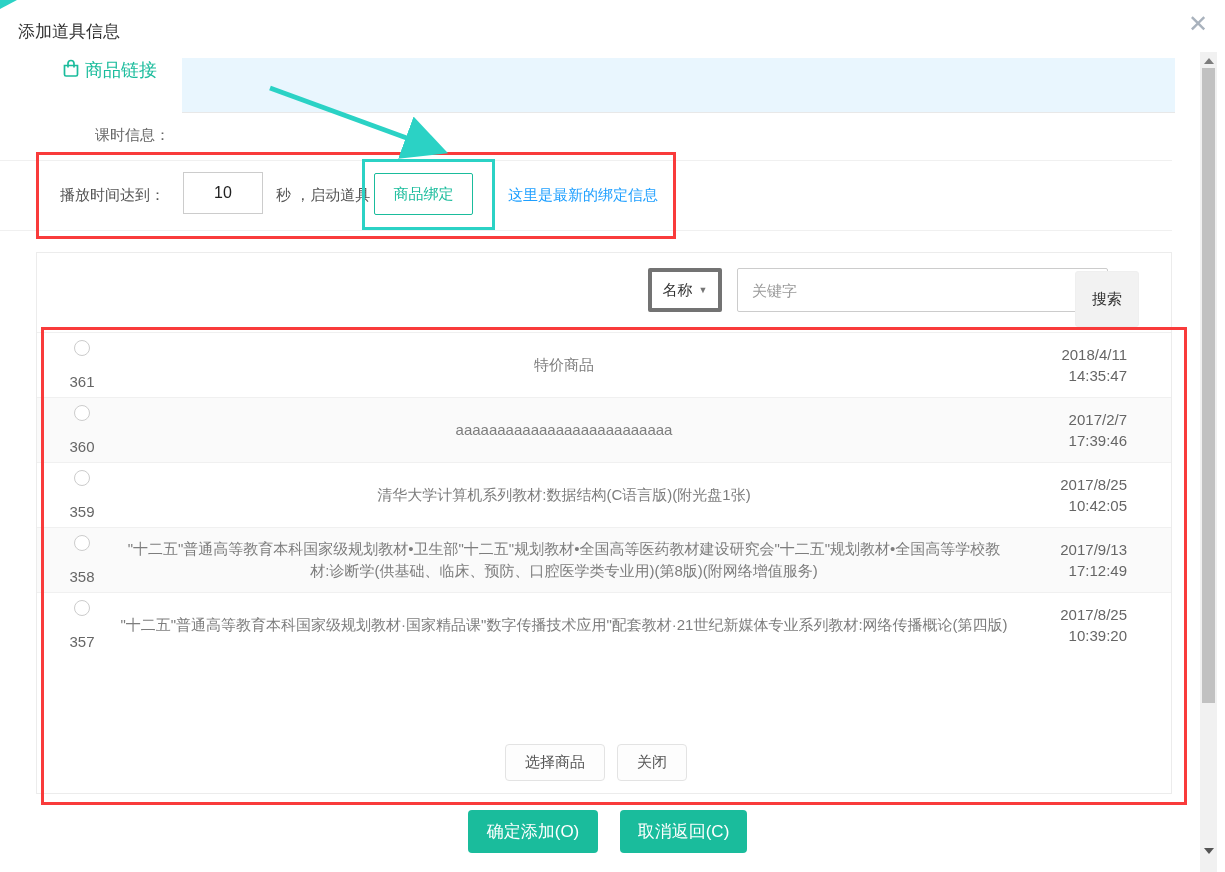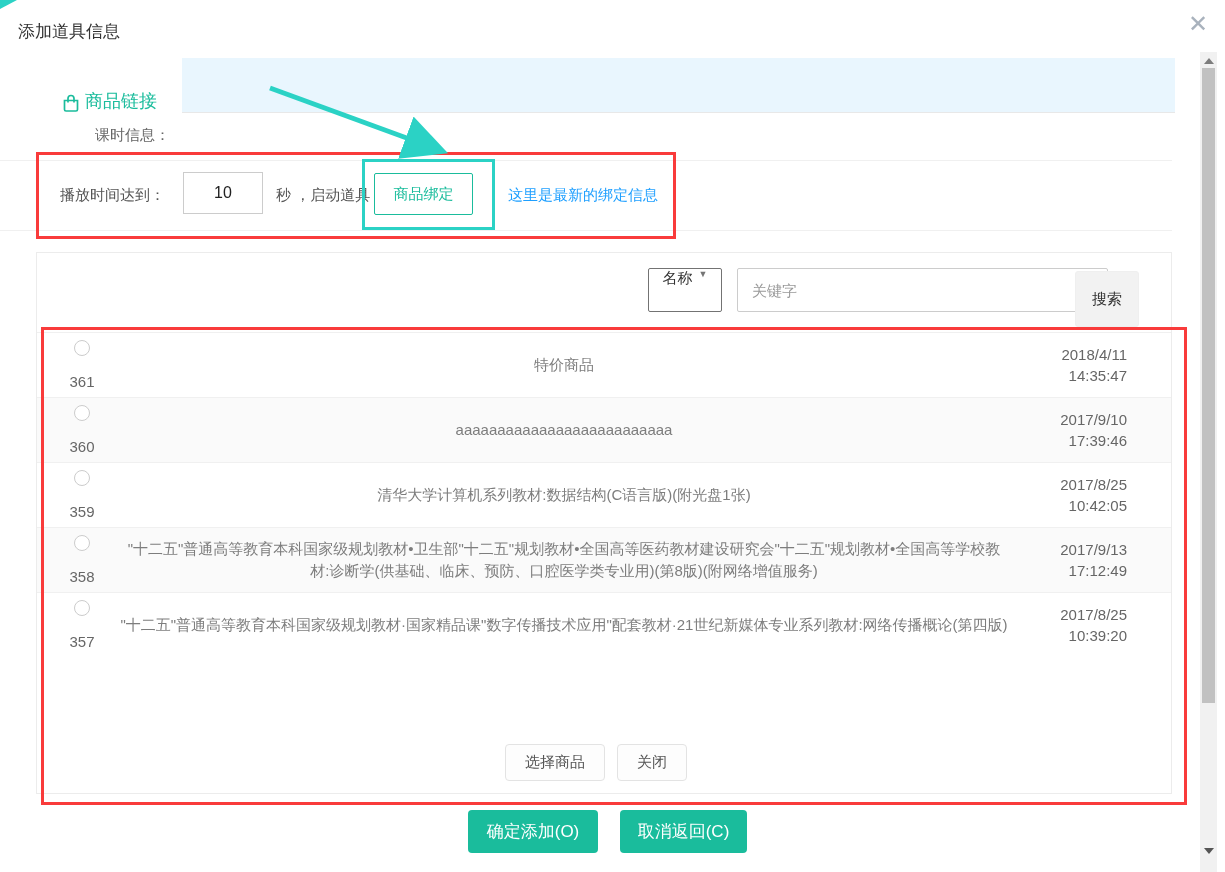--- a/index.html
+++ b/index.html
@@ -12,21 +12,21 @@
   .corner-wedge { left:0; top:0; width:0; height:0;
     border-top:9px solid var(--cyan); border-right:17px solid transparent; }
 
   .dialog-title { left:18px; top:20px; font-size:17px; color:#333; }
   .close-x { left:1188px; top:12px; font-size:24px; color:#a9b2bd; cursor:pointer; line-height:1; }
 
   
   .tabbar { left:36px; top:58px; width:1139px; height:55px; background:var(--tabbg);
     border-bottom:1px solid #e8e8e8; display:flex; }
   .tab-active { width:146px; height:55px; background:#fff; display:flex;
-    align-items:flex-end; justify-content:center; gap:4px;
+    align-items:flex-start; justify-content:center; gap:4px;
     color:var(--teal); font-size:18px; }
   .tab-active svg { display:block; }
 
   .lesson-label { left:95px; top:126px; font-size:15px; color:#666; }
 
   .divider { height:1px; background:#f0f0f0; }
 
   
   .redbox { border:3px solid var(--red); background:transparent; pointer-events:none; }
   .redbox1 { left:36px; top:152px; width:640px; height:87px; }
@@ -42,22 +42,22 @@
   .sec-suffix { left:276px; top:186px; font-size:15px; color:#555; }
   .bind-btn { left:374px; top:173px; width:99px; height:42px; background:#fff;
     border:1px solid var(--teal); border-radius:2px; color:var(--teal); font-size:15px;
     display:flex; align-items:center; justify-content:center; cursor:pointer; }
   .bind-link { left:508px; top:186px; font-size:15px; color:var(--link); cursor:pointer; text-decoration:none; }
 
   
   .panel { left:36px; top:252px; width:1136px; height:542px; border:1px solid #ececec; background:#fff; }
 
   
-  .sel { left:648px; top:268px; width:74px; height:44px; border:1px solid #737373; border-radius:2px;
-    background:#fff; display:flex; align-items:flex-start; justify-content:center; gap:6px;
+  .sel { left:648px; top:268px; width:74px; height:44px; border:4px solid #737373; border-radius:2px;
+    background:#fff; display:flex; align-items:center; justify-content:center; gap:6px;
     font-size:15px; color:#333; cursor:pointer; }
   .sel .caret { font-size:9px; color:#757575; }
   .kw-input { left:737px; top:268px; width:371px; height:44px; border:1px solid #ccc; border-radius:2px;
     padding:0 14px; font-size:15px; color:#333; outline:none; background:#fff;
     font-family:"Liberation Sans","DejaVu Sans",sans-serif; }
   .kw-input::placeholder { color:#999; }
   .search-btn { left:1075px; top:271px; width:64px; height:56px; background:#f2f2f2;
     border:1px solid #efefef; border-radius:3px; font-size:15px; color:#333;
     display:flex; align-items:center; justify-content:center; cursor:pointer; }
 
@@ -168,21 +168,21 @@
 
     <div class="trow alt">
       <div class="c-id">
           <span class="idcell">
         <span class="radio"></span>
         <span class="idnum">360</span>
       </span>
         </div>
       <div class="c-name">aaaaaaaaaaaaaaaaaaaaaaaaaa</div>
       <div class="c-time">
-        <div>2017/9/10</div>
+        <div>2017/2/7</div>
           <div>17:39:46</div>
       </div>
     </div>
 
     <div class="trow">
       <div class="c-id">
           <span class="idcell">
         <span class="radio"></span>
         <span class="idnum">359</span>
       </span>

